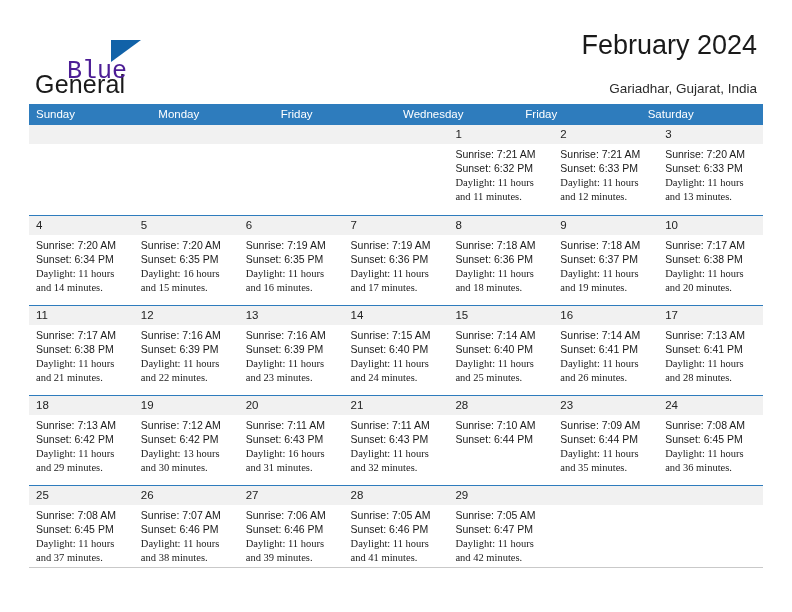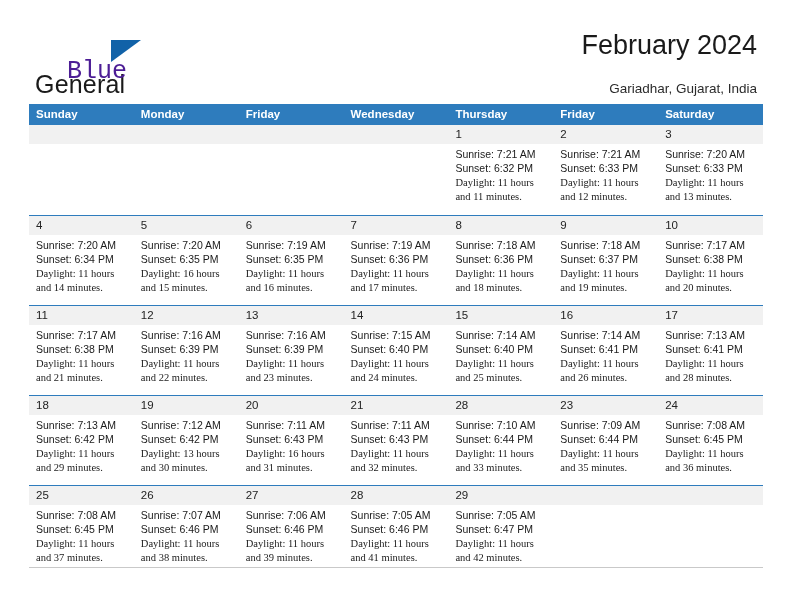--- a/index.html
+++ b/index.html
@@ -89,21 +89,20 @@
   .calendar {
     position: absolute;
     left: 29px;
     top: 104px;
     width: 734px;
   }
   .weekday-row {
     display: flex;
     background: #2e7cbd;
     height: 21px;
-    font-weight: bold;
   }
   .weekday {
     flex: 1 1 0;
     color: #ffffff;
     font-size: 11.5px;
     line-height: 21px;
     padding-left: 7px;
     box-sizing: border-box;
     white-space: nowrap;
     overflow: hidden;
@@ -174,21 +173,20 @@
       <div class="location">Gariadhar, Gujarat, India</div>
     </div>
   </div>
 
   <div class="calendar">
     <div class="weekday-row">
       <div class="weekday">Sunday</div>
       <div class="weekday">Monday</div>
       <div class="weekday">Friday</div>
       <div class="weekday">Wednesday</div>
-      <div class="weekday">Thursday</div>
       <div class="weekday">Friday</div>
       <div class="weekday">Saturday</div>
     </div>
     <div id="weeks-container">
         <div class="week">
           <div class="day empty">
             <div class="day-number"></div>
           </div>
           <div class="day empty">
             <div class="day-number"></div>
@@ -371,21 +369,20 @@
               <div>Sunrise: 7:11 AM</div>
               <div>Sunset: 6:43 PM</div>
               <div class="wrap">Daylight: 11 hours and 32 minutes.</div>
             </div>
           </div>
           <div class="day">
             <div class="day-number">28</div>
             <div class="day-info">
               <div>Sunrise: 7:10 AM</div>
               <div>Sunset: 6:44 PM</div>
-              <div class="wrap">Daylight: 11 hours and 33 minutes.</div>
             </div>
           </div>
           <div class="day">
             <div class="day-number">23</div>
             <div class="day-info">
               <div>Sunrise: 7:09 AM</div>
               <div>Sunset: 6:44 PM</div>
               <div class="wrap">Daylight: 11 hours and 35 minutes.</div>
             </div>
           </div>

